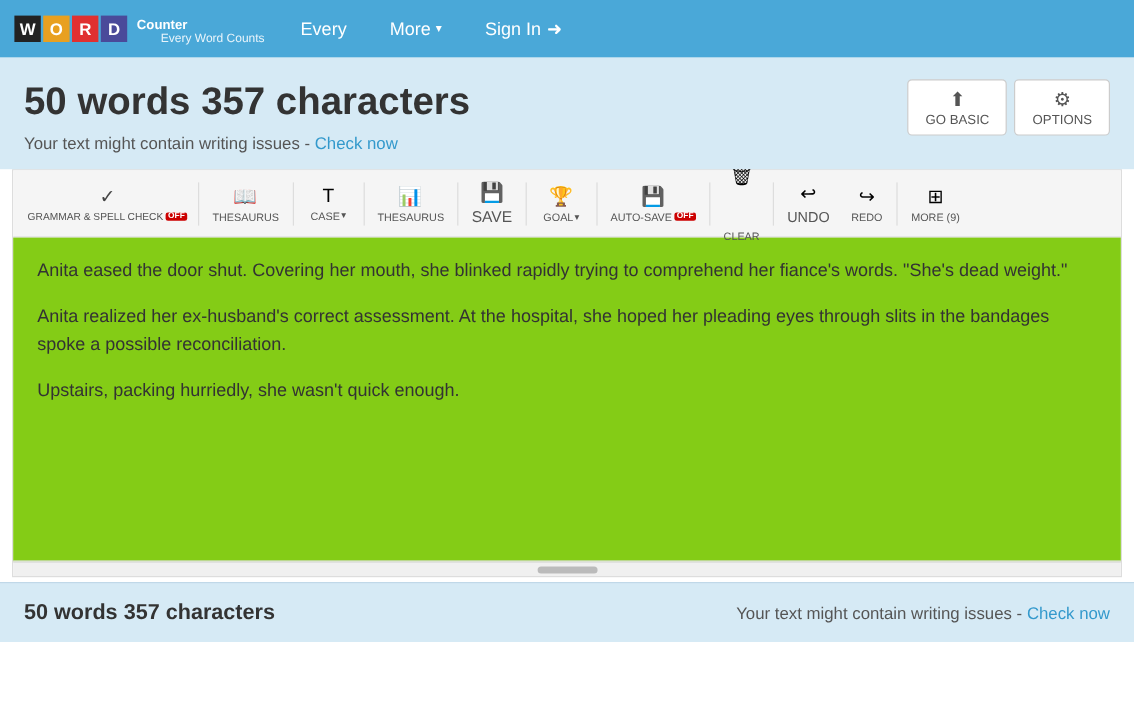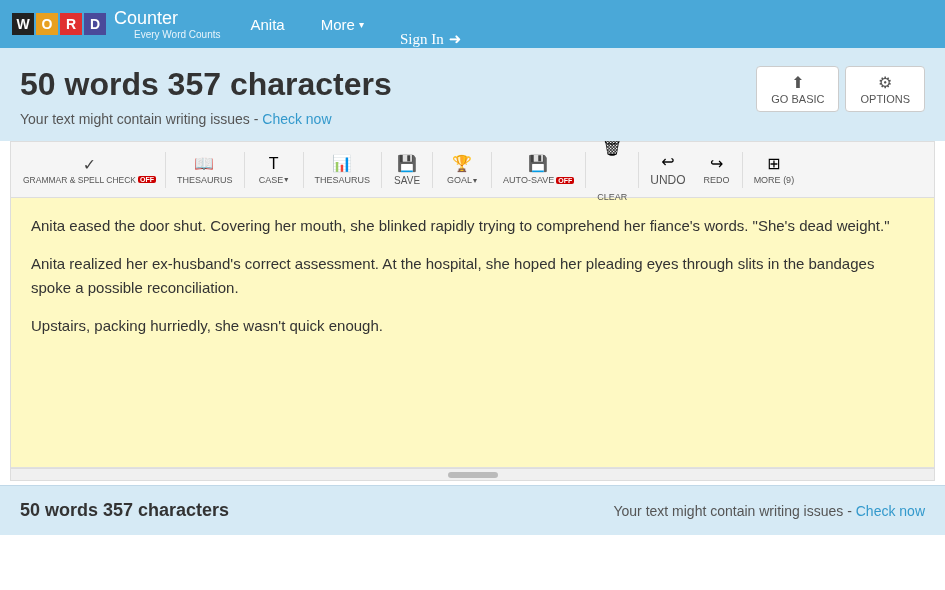--- a/index.html
+++ b/index.html
@@ -19,31 +19,31 @@
 
 <nav style="background:#4aa8d8; display:flex; align-items:center; height:48px;">
   <div style="display:flex; align-items:center; padding:0 12px; height:100%;">
     <div style="display:flex; gap:2px; margin-right:8px;">
       <div class="logo-tile w">W</div>
       <div class="logo-tile o">O</div>
       <div class="logo-tile r">R</div>
       <div class="logo-tile d">D</div>
     </div>
     <div style="color:#fff;">
-      <span style="font-size:18px; font-weight:normal;">Counter</span>
+      <span style="font-size:11px; font-weight:bold;">Counter</span>
       <span style="font-size:10px; display:block; color:#e8f4fb;padding-left:20px;">Every Word Counts</span>
     </div>
   </div>
   <div style="display:flex; height:100%;">
-    <a style="color:#fff; text-decoration:none; padding:0 18px; display:flex; align-items:center; font-size:15px; height:100%; cursor:pointer;">Anita</a>
+    <a style="color:#fff; text-decoration:none; padding:0 18px; display:flex; align-items:center; font-size:15px; height:100%; cursor:pointer;">Every</a>
     <a style="color:#fff; text-decoration:none; padding:0 18px; display:flex; align-items:center; font-size:15px; height:100%; cursor:pointer;">
       <span>More</span>
       <span style="margin-left:4px; font-size:10px;">▾</span>
     </a>
-    <a style="color:#fff; text-decoration:none; padding:0 18px; display:flex; align-items:flex-end; font-size:15px; height:100%; cursor:pointer;font-family:Liberation Serif, serif;">
+    <a style="color:#fff; text-decoration:none; padding:0 18px; display:flex; align-items:center; font-size:15px; height:100%; cursor:pointer;">
       <span>Sign In</span>
       <span style="margin-left:5px;">➜</span>
     </a>
   </div>
 </nav>
 
 <div style="background:#d6eaf5; padding:18px 20px 14px 20px; position:relative;">
   <div style="font-size:32px; font-weight:bold; color:#333; margin-bottom:8px;">50 words 357 characters</div>
   <div style="font-size:14px; color:#555;">
     <span>Your text might contain writing issues -</span>
@@ -94,21 +94,21 @@
 
     <button style="display:flex; flex-direction:column; align-items:center; justify-content:center; padding:4px 8px; cursor:pointer; border-radius:4px; min-width:52px; height:48px; border:none; background:none;">
       <span style="font-size:16px; margin-bottom:2px;">📊</span>
       <span style="font-size:9px; color:#555;">THESAURUS</span>
     </button>
 
     <div style="width:1px; height:36px; background:#ddd; margin:0 2px;"></div>
 
     <button style="display:flex; flex-direction:column; align-items:center; justify-content:center; padding:4px 8px; cursor:pointer; border-radius:4px; min-width:44px; height:48px; border:none; background:none;">
       <span style="font-size:16px; margin-bottom:2px;">💾</span>
-      <span style="font-size:10px; color:#555;">SAVE</span>
+      <span style="font-size:13px; color:#555;">SAVE</span>
     </button>
 
     <div style="width:1px; height:36px; background:#ddd; margin:0 2px;"></div>
 
     <button style="display:flex; flex-direction:column; align-items:center; justify-content:center; padding:4px 8px; cursor:pointer; border-radius:4px; min-width:52px; height:48px; border:none; background:none;">
       <span style="font-size:16px; margin-bottom:2px;">🏆</span>
       <span style="font-size:9px; color:#555; display:flex; align-items:center; gap:1px;">
         <span>GOAL</span>
         <span style="font-size:8px;">▾</span>
       </span>
@@ -145,21 +145,21 @@
 
     <div style="width:1px; height:36px; background:#ddd; margin:0 2px;"></div>
 
     <button style="display:flex; flex-direction:column; align-items:center; justify-content:center; padding:4px 8px; cursor:pointer; border-radius:4px; min-width:52px; height:48px; border:none; background:none;">
       <span style="font-size:16px; margin-bottom:2px;">⊞</span>
       <span style="font-size:9px; color:#555;">MORE (9)</span>
     </button>
 
   </div>
 
-  <div style="background: #fef9c3; min-height: 270px; padding: 16px 20px; font-size: 15px; color: rgb(51, 51, 51); line-height: 1.6; outline: none; border-bottom: 1px solid rgb(224, 224, 224);" contenteditable="true">
+  <div style="background: #84cc16; min-height: 270px; padding: 16px 20px; font-size: 15px; color: rgb(51, 51, 51); line-height: 1.6; outline: none; border-bottom: 1px solid rgb(224, 224, 224);" contenteditable="true">
     <p style="margin-bottom:14px;">Anita eased the door shut. Covering her mouth, she blinked rapidly trying to comprehend her fiance's words. "She's dead weight."</p>
     <p style="margin-bottom:14px;">Anita realized her ex-husband's correct assessment. At the hospital, she hoped her pleading eyes through slits in the bandages spoke a possible reconciliation.</p>
     <p style="margin-bottom:14px;">Upstairs, packing hurriedly, she wasn't quick enough.</p>
   </div>
 
   <div style="background:#f0f0f0; height:12px; display:flex; align-items:center; justify-content:center; border-top:1px solid #ddd;">
     <div style="background:#bbb; width:50px; height:6px; border-radius:3px;"></div>
   </div>
 
 </div>

